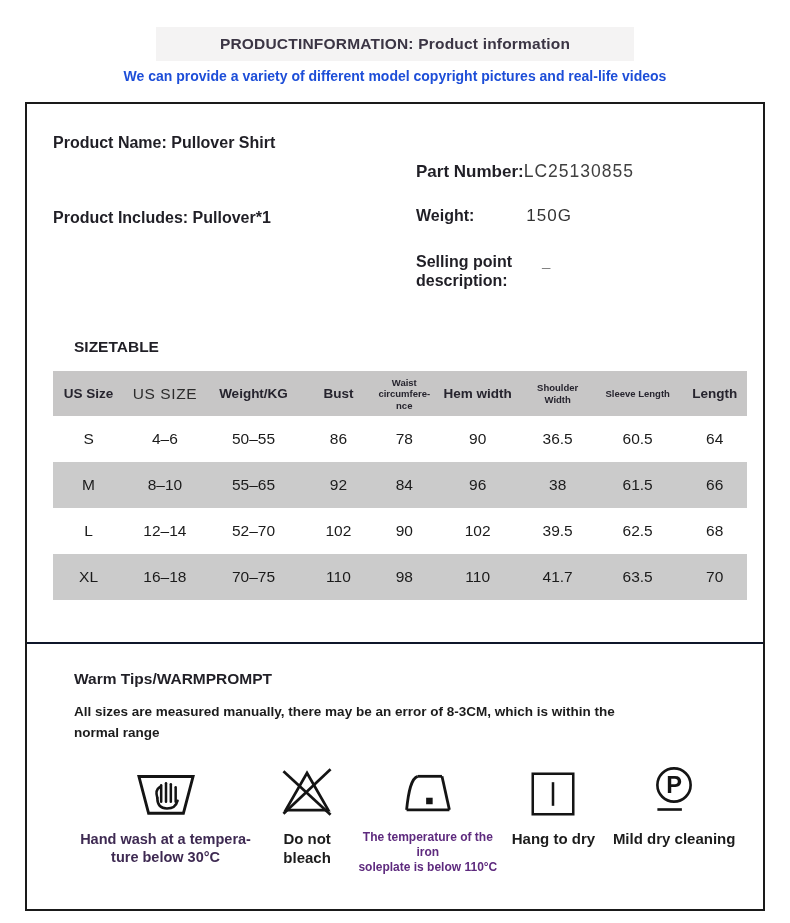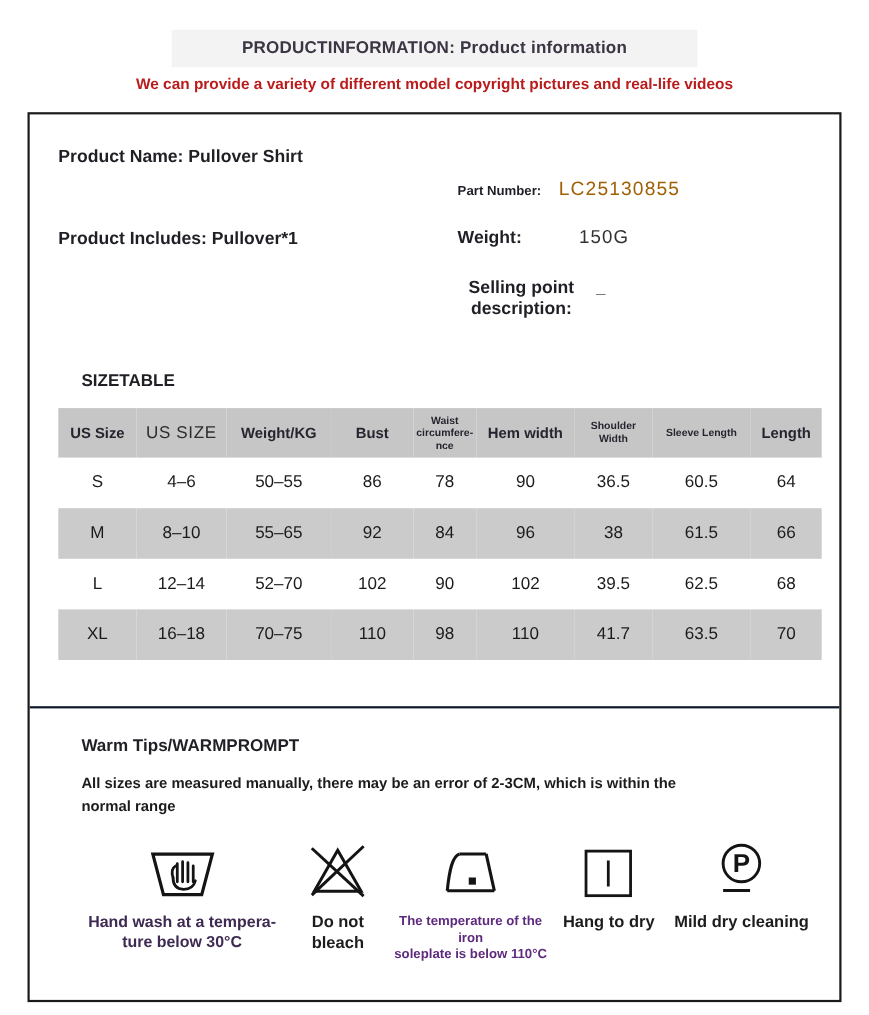--- a/index.html
+++ b/index.html
@@ -9,37 +9,37 @@
     position:relative;overflow:hidden;
   }
   
   .title-band{margin:0;padding-top:27px;text-align:center;}
   .title-band span{
     display:inline-block;background:#f4f3f3;padding:8px 64px;
     font-weight:bold;font-size:15.5px;color:#3b3544;letter-spacing:.2px;
   }
   .subtitle{
     margin-top:7px;text-align:center;font-weight:bold;
-    font-size:14px;color:#b91c1c;
+    font-size:14px;color:#1d4ed8;
   }
   
   .main-box{
     width:736px;margin:18px auto 0;border:2px solid #1a1a1a;background:#fff;
   }
   
   .info{padding:30px 20px 0 26px;}
   .info-grid{display:grid;grid-template-columns:363px 1fr;}
   .cell{align-self:start;}
   .bold15{font-weight:bold;font-size:16px;color:#201f26;}
   .row2{margin-top:27px;}
   .row3{margin-top:24px;}
-  .row4{margin-top:14px;text-align:center;}
+  .row4{margin-top:14px;}
   .kv{display:flex;align-items:baseline;}
-  .k-small{font-weight:bold;font-size:12px;color:#201f26;}
-  .v-plain{font-weight:400;font-size:17.5px;color:#a16207;letter-spacing:1px;margin-left:16px;}
+  .k-small{font-weight:bold;font-size:17px;color:#201f26;}
+  .v-plain{font-weight:400;font-size:17.5px;color:#404040;letter-spacing:1px;}
   .v-weight{font-weight:400;font-size:17px;color:#333;letter-spacing:1px;margin-left:52px;}
   .selling-label{width:116px;line-height:1.2;}
   .selling-val{font-weight:bold;font-size:15px;margin-left:10px;margin-top:12px;}
   
   .sizetable-heading{font-weight:bold;font-size:15.5px;color:#201f26;margin:34px 0 0 21px;}
   table.size{
     width:694px;margin:15px auto 0;border-collapse:collapse;table-layout:fixed;
   }
   table.size th{background:#c7c6c6;height:45px;vertical-align:middle;text-align:center;padding:0 2px;}
   th.b{font-size:13.5px;font-weight:bold;color:#26242e;}
@@ -168,21 +168,21 @@
             <td>63.5</td>
             <td>70</td>
           </tr>
         </tbody>
     </table>
     <div class="table-bottom-space"></div>
   </div>
 
   <div class="tips">
     <div class="tips-heading">Warm Tips/WARMPROMPT</div>
-    <div class="tips-body">All sizes are measured manually, there may be an error of 2-3CM, which is within the normal range</div>
+    <div class="tips-body">All sizes are measured manually, there may be an error of 8-3CM, which is within the normal range</div>
 
     <div class="care-row">
 
       <div class="care-col cc1">
         <div class="care-icon">
           <svg width="62" height="58" viewBox="0 0 64 60">
             <path d="M4 14 L60 14 L50 52 L14 52 Z"></path>
             <g stroke-width="2.6" stroke-linecap="round">
               <path d="M27 23 V40"></path>
                 <path d="M32 21 V40"></path>

